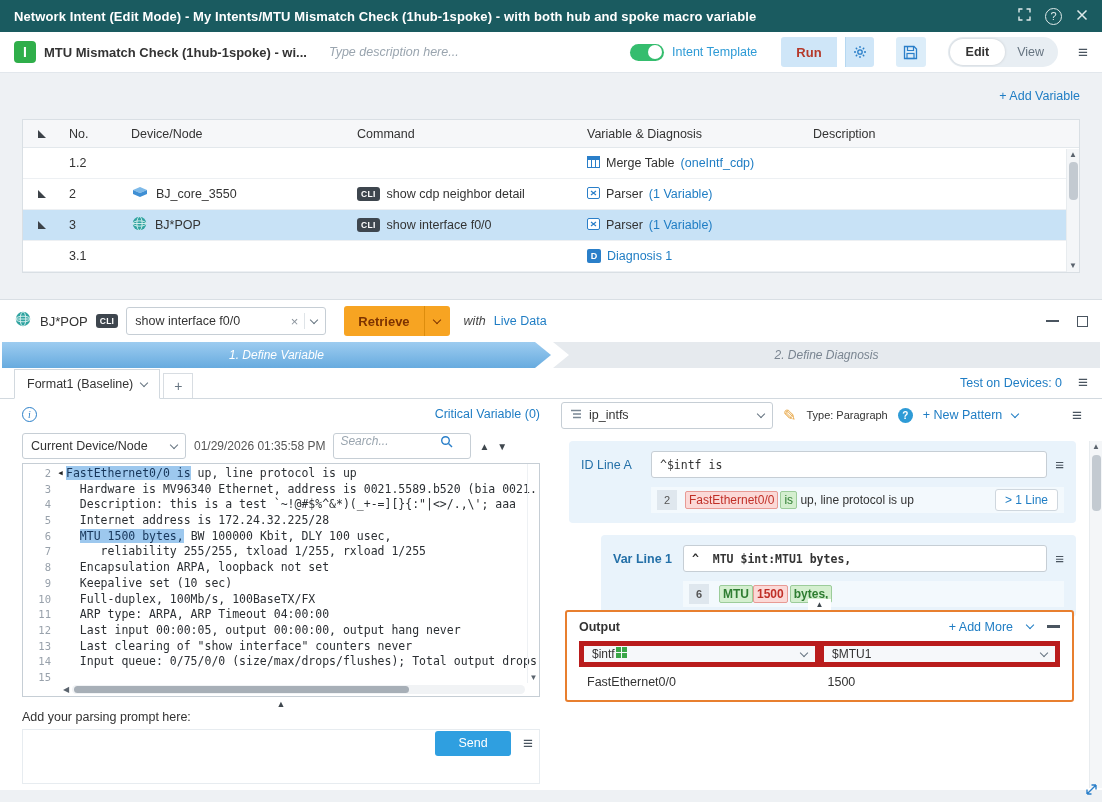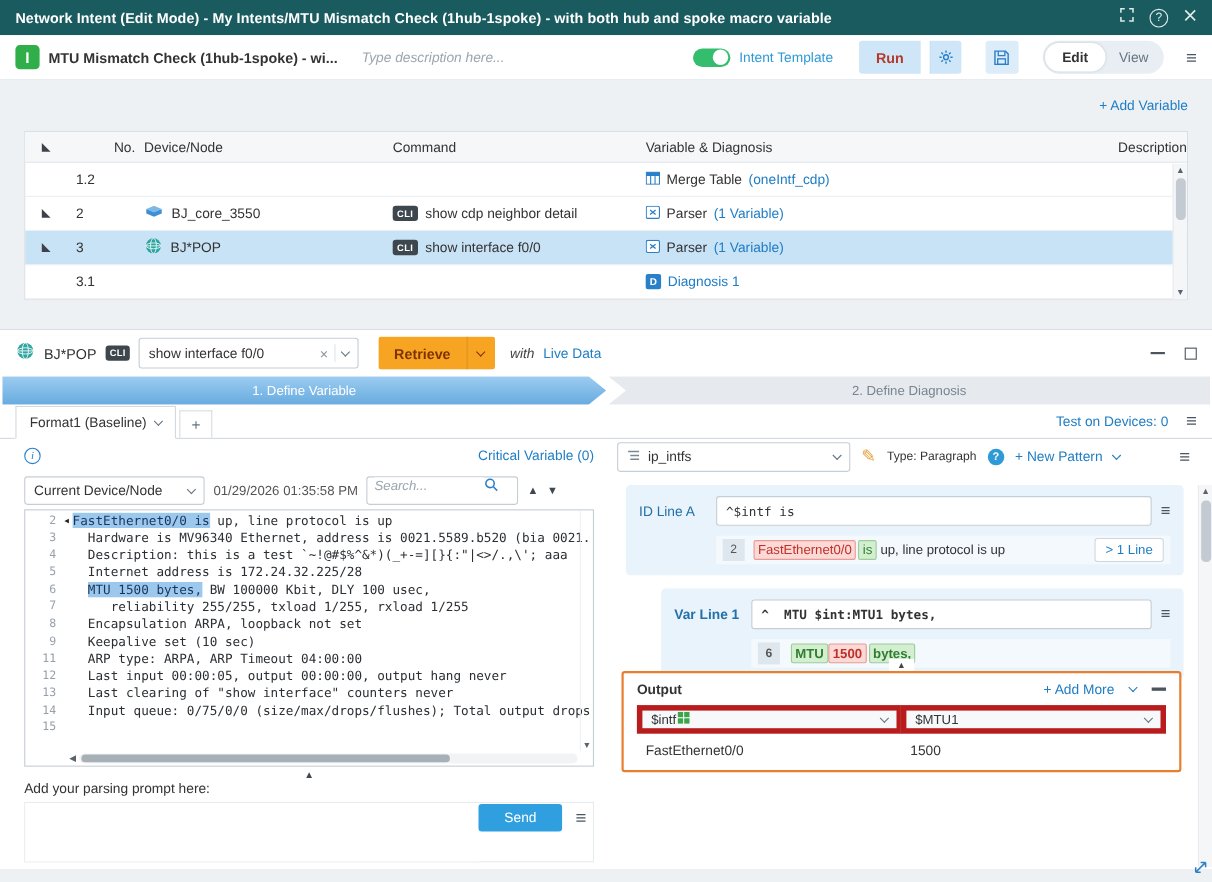--- a/index.html
+++ b/index.html
@@ -32,21 +32,21 @@
 
   
   .toolbar { height:46px; flex:none; display:flex; align-items:center; padding:0 22px; }
   .add-cmd { height:29px; background:#cbe5f8; border-radius:3px; color:#1f7dc4; font-size:12.5px; display:flex; align-items:center; cursor:pointer; }
   .add-cmd .main { padding:0 10px; }
   .add-cmd .arrow { width:24px; height:100%; border-left:1px solid #aed4f0; display:flex; align-items:center; justify-content:center; }
   .blue-link { color:#1f7dc4; font-size:12.5px; cursor:pointer; }
 
   
   .table-card { margin:0 22px; flex:none; background:#fff; border:1px solid #d9dfe4; position:relative; }
-  .t-header { display:flex; height:28px; align-items:center; background:#f6f7f9; border-bottom:1px solid #e3e8ec; font-size:12.5px; color:#333;text-align:right; }
+  .t-header { display:flex; height:28px; align-items:center; background:#f6f7f9; border-bottom:1px solid #e3e8ec; font-size:12.5px; color:#333; }
   .t-row { display:flex; height:31px; align-items:center; border-bottom:1px solid #edf0f3; font-size:12.5px; color:#333; cursor:pointer; }
   .t-row.selected { background:#c8e2f6; }
   .col-exp { width:38px; flex:none; display:flex; justify-content:center; }
   .col-no { width:62px; flex:none; padding-left:8px; }
   .col-dev { width:226px; flex:none; padding-left:8px; display:flex; align-items:center; gap:7px; }
   .col-cmd { width:230px; flex:none; padding-left:8px; display:flex; align-items:center; gap:7px; }
   .col-vd { width:226px; flex:none; padding-left:8px; display:flex; align-items:center; gap:6px; }
   .col-desc { flex:1; padding-left:8px; }
   .tri-exp { width:0; height:0; border-bottom:8px solid #3c4248; border-right:8px solid transparent; }
   .cli { background:#3e464e; color:#fff; font-size:8.5px; font-weight:700; border-radius:3px; padding:2px 4px; letter-spacing:0.3px; flex:none; }
@@ -63,21 +63,21 @@
   .x-icon { color:#8a939c; font-size:13px; }
   .sel-div { width:1px; height:16px; background:#dfe4e8; }
   .retrieve { display:flex; height:30px; border-radius:3px; overflow:hidden; margin-left:10px; cursor:pointer; }
   .retrieve .main { background:#f7a422; color:#7d3300; font-weight:700; font-size:13px; padding:0 14px; display:flex; align-items:center; }
   .retrieve .arrow { width:26px; background:#f7a422; border-left:1px solid #dd8d0d; color:#7d3300; display:flex; align-items:center; justify-content:center; }
   .with-txt { font-style:italic; color:#444; font-size:12.5px; margin-left:6px; }
   .min-icon { width:13px; height:2.5px; background:#4a5560; cursor:pointer; }
   .max-icon { width:11px; height:11px; border:1.7px solid #4a5560; cursor:pointer; margin-left:10px; }
 
   .wizard { height:26px; flex:none; display:flex; gap:2px; padding:0 2px; }
-  .step { display:flex; align-items:center; justify-content:center; font-size:12px; }
+  .step { display:flex; align-items:center; justify-content:center; font-size:12px;font-style:italic; }
   .step1 { width:50%; background:linear-gradient(#9dccf0,#67abdf); color:#fff; clip-path:polygon(0 0, calc(100% - 16px) 0, 100% 50%, calc(100% - 16px) 100%, 0 100%); }
   .step2 { flex:1; background:#e6eaee; color:#7a8591; clip-path:polygon(0 0, 100% 0, 100% 100%, 0 100%, 16px 50%); }
 
   .tabsrow { height:31px; flex:none; display:flex; align-items:flex-end; padding:0 14px; border-bottom:1px solid #d2d9df; }
   .tab-active { height:30px; background:#fff; border:1px solid #d2d9df; border-bottom:1px solid #fff; margin-bottom:-1px; display:flex; align-items:center; gap:8px; padding:0 12px; font-size:12.5px; color:#333; cursor:pointer; }
   .tab-add { height:25px; width:30px; border:1px solid #d8dde2; border-bottom:none; margin-left:3px; display:flex; align-items:center; justify-content:center; color:#667480; font-size:14px; cursor:pointer; }
   .tabs-right { margin-left:auto; display:flex; align-items:center; gap:16px; margin-bottom:7px; }
 
   .panes { flex:1; min-height:0; display:flex; }
   .left-pane { width:553px; flex:none; display:flex; flex-direction:column; padding:0 13px 0 22px; }
@@ -376,20 +376,21 @@
 
         <div class="codebox">
           <div class="cline"><span class="cno">2</span><span class="cfold">◀</span><span class="ctext"><span></span><span class="chl">FastEthernet0/0 is</span><span> up, line protocol is up</span></span></div>
           <div class="cline"><span class="cno">3</span><span class="cfold"></span><span class="ctext"><span>  Hardware is MV96340 Ethernet, address is 0021.5589.b520 (bia 0021.</span></span></div>
           <div class="cline"><span class="cno">4</span><span class="cfold"></span><span class="ctext"><span>  Description: this is a test `~!@#$%^&amp;*)(_+-=][}{:"|&lt;&gt;/.,\'; aaa</span></span></div>
           <div class="cline"><span class="cno">5</span><span class="cfold"></span><span class="ctext"><span>  Internet address is 172.24.32.225/28</span></span></div>
           <div class="cline"><span class="cno">6</span><span class="cfold"></span><span class="ctext"><span>  </span><span class="chl">MTU 1500 bytes,</span><span> BW 100000 Kbit, DLY 100 usec,</span></span></div>
           <div class="cline"><span class="cno">7</span><span class="cfold"></span><span class="ctext"><span>     reliability 255/255, txload 1/255, rxload 1/255</span></span></div>
           <div class="cline"><span class="cno">8</span><span class="cfold"></span><span class="ctext"><span>  Encapsulation ARPA, loopback not set</span></span></div>
           <div class="cline"><span class="cno">9</span><span class="cfold"></span><span class="ctext"><span>  Keepalive set (10 sec)</span></span></div>
+          <div class="cline"><span class="cno">10</span><span class="cfold"></span><span class="ctext"><span>  Full-duplex, 100Mb/s, 100BaseTX/FX</span></span></div>
           <div class="cline"><span class="cno">11</span><span class="cfold"></span><span class="ctext"><span>  ARP type: ARPA, ARP Timeout 04:00:00</span></span></div>
           <div class="cline"><span class="cno">12</span><span class="cfold"></span><span class="ctext"><span>  Last input 00:00:05, output 00:00:00, output hang never</span></span></div>
           <div class="cline"><span class="cno">13</span><span class="cfold"></span><span class="ctext"><span>  Last clearing of "show interface" counters never</span></span></div>
           <div class="cline"><span class="cno">14</span><span class="cfold"></span><span class="ctext"><span>  Input queue: 0/75/0/0 (size/max/drops/flushes); Total output drops</span></span></div>
           <div class="cline"><span class="cno">15</span><span class="cfold"></span><span class="ctext"><span></span></span></div>
           <div class="cv-scroll">
               <span class="sc-arrow">▼</span>
             </div>
           <div class="ch-scroll">
             <span class="sc-arrow">◀</span>

